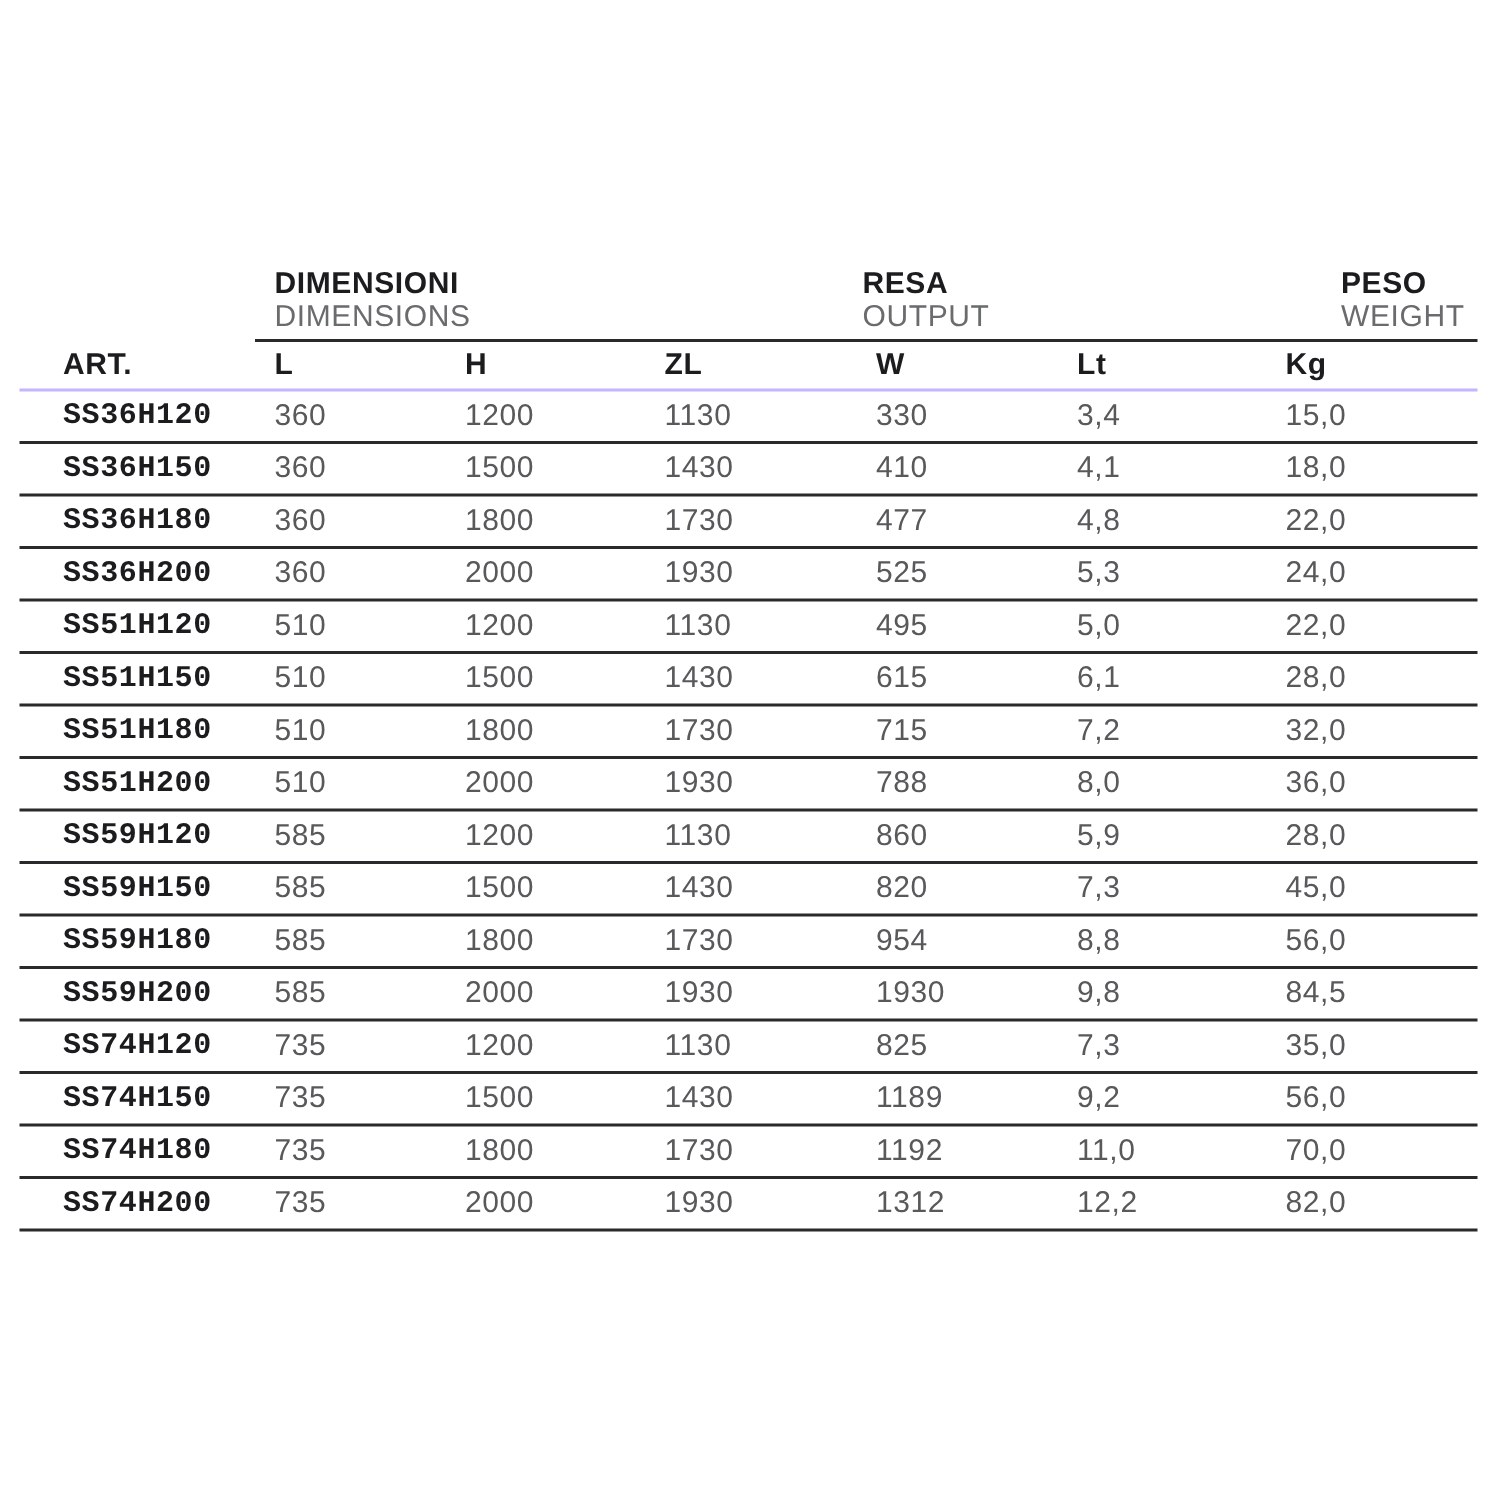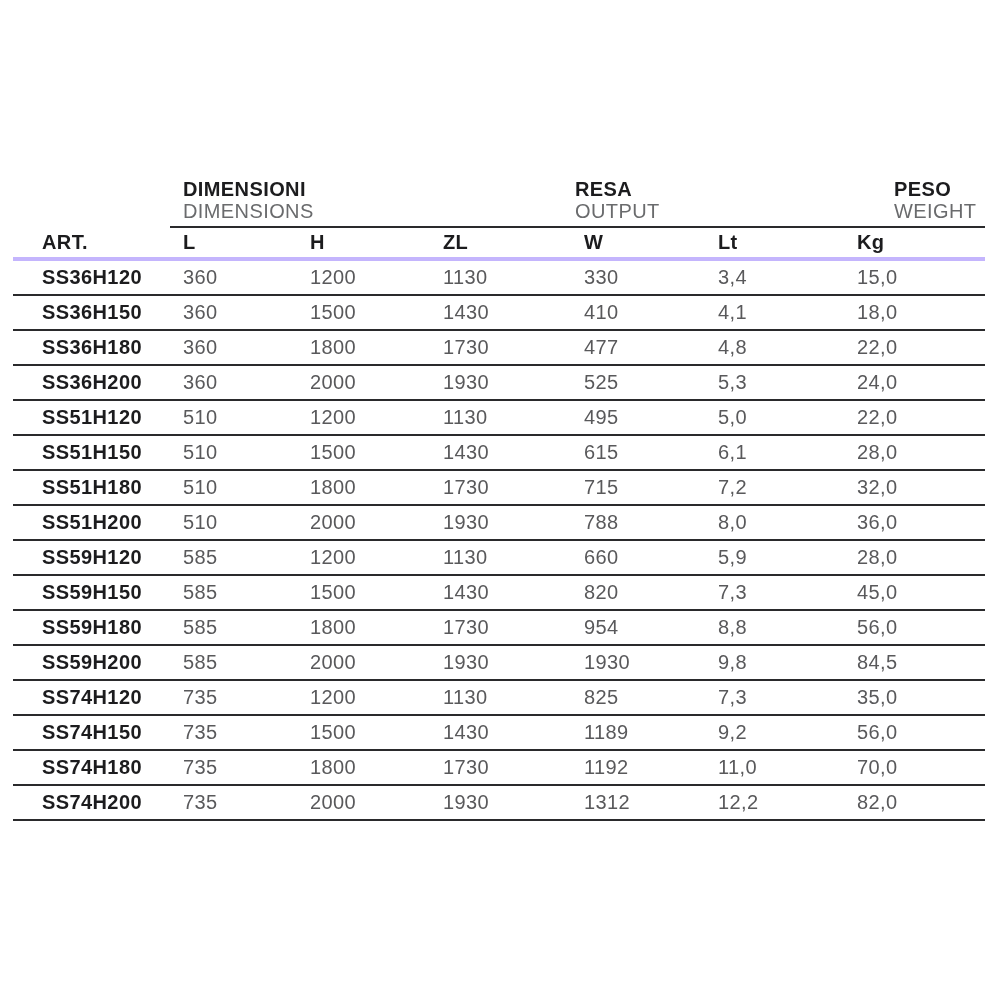--- a/index.html
+++ b/index.html
@@ -49,37 +49,38 @@
   
   .cols {
     display: grid;
     grid-template-columns: 170px 127px 133px 141px 134px 139px 128px;
     align-items: center;
   }
   .cols > div:first-child { padding-left: 29px; }
   
   .col-header-row {
     height: 33px;
-    border-bottom: 4px solid #c4b5fd;
+    border-bottom: 2px solid #c4b5fd;
     font-size: 20px;
     font-weight: 700;
     color: #1c1c1e;
     letter-spacing: 0.4px;
   }
   
   .data-row {
     height: 35px;
     border-bottom: 2px solid #2a2a2c;
     font-size: 20px;
     letter-spacing: 0.4px;
     color: #59595b;
   }
   .data-row > div:first-child {
     color: #1c1c1e;
     font-weight: 700;
+    font-family: Liberation Mono, monospace;
   }
 </style>
 </head>
 <body>
 
 <div class="sheet">
   <div class="table-wrap">
 
     <div class="group-band">
       <div class="group-label gl-dimensions">
@@ -178,21 +179,21 @@
           <div>1930</div>
           <div>788</div>
           <div>8,0</div>
           <div>36,0</div>
         </div>
         <div class="cols data-row">
           <div>SS59H120</div>
           <div>585</div>
           <div>1200</div>
           <div>1130</div>
-          <div>660</div>
+          <div>860</div>
           <div>5,9</div>
           <div>28,0</div>
         </div>
         <div class="cols data-row">
           <div>SS59H150</div>
           <div>585</div>
           <div>1500</div>
           <div>1430</div>
           <div>820</div>
           <div>7,3</div>

